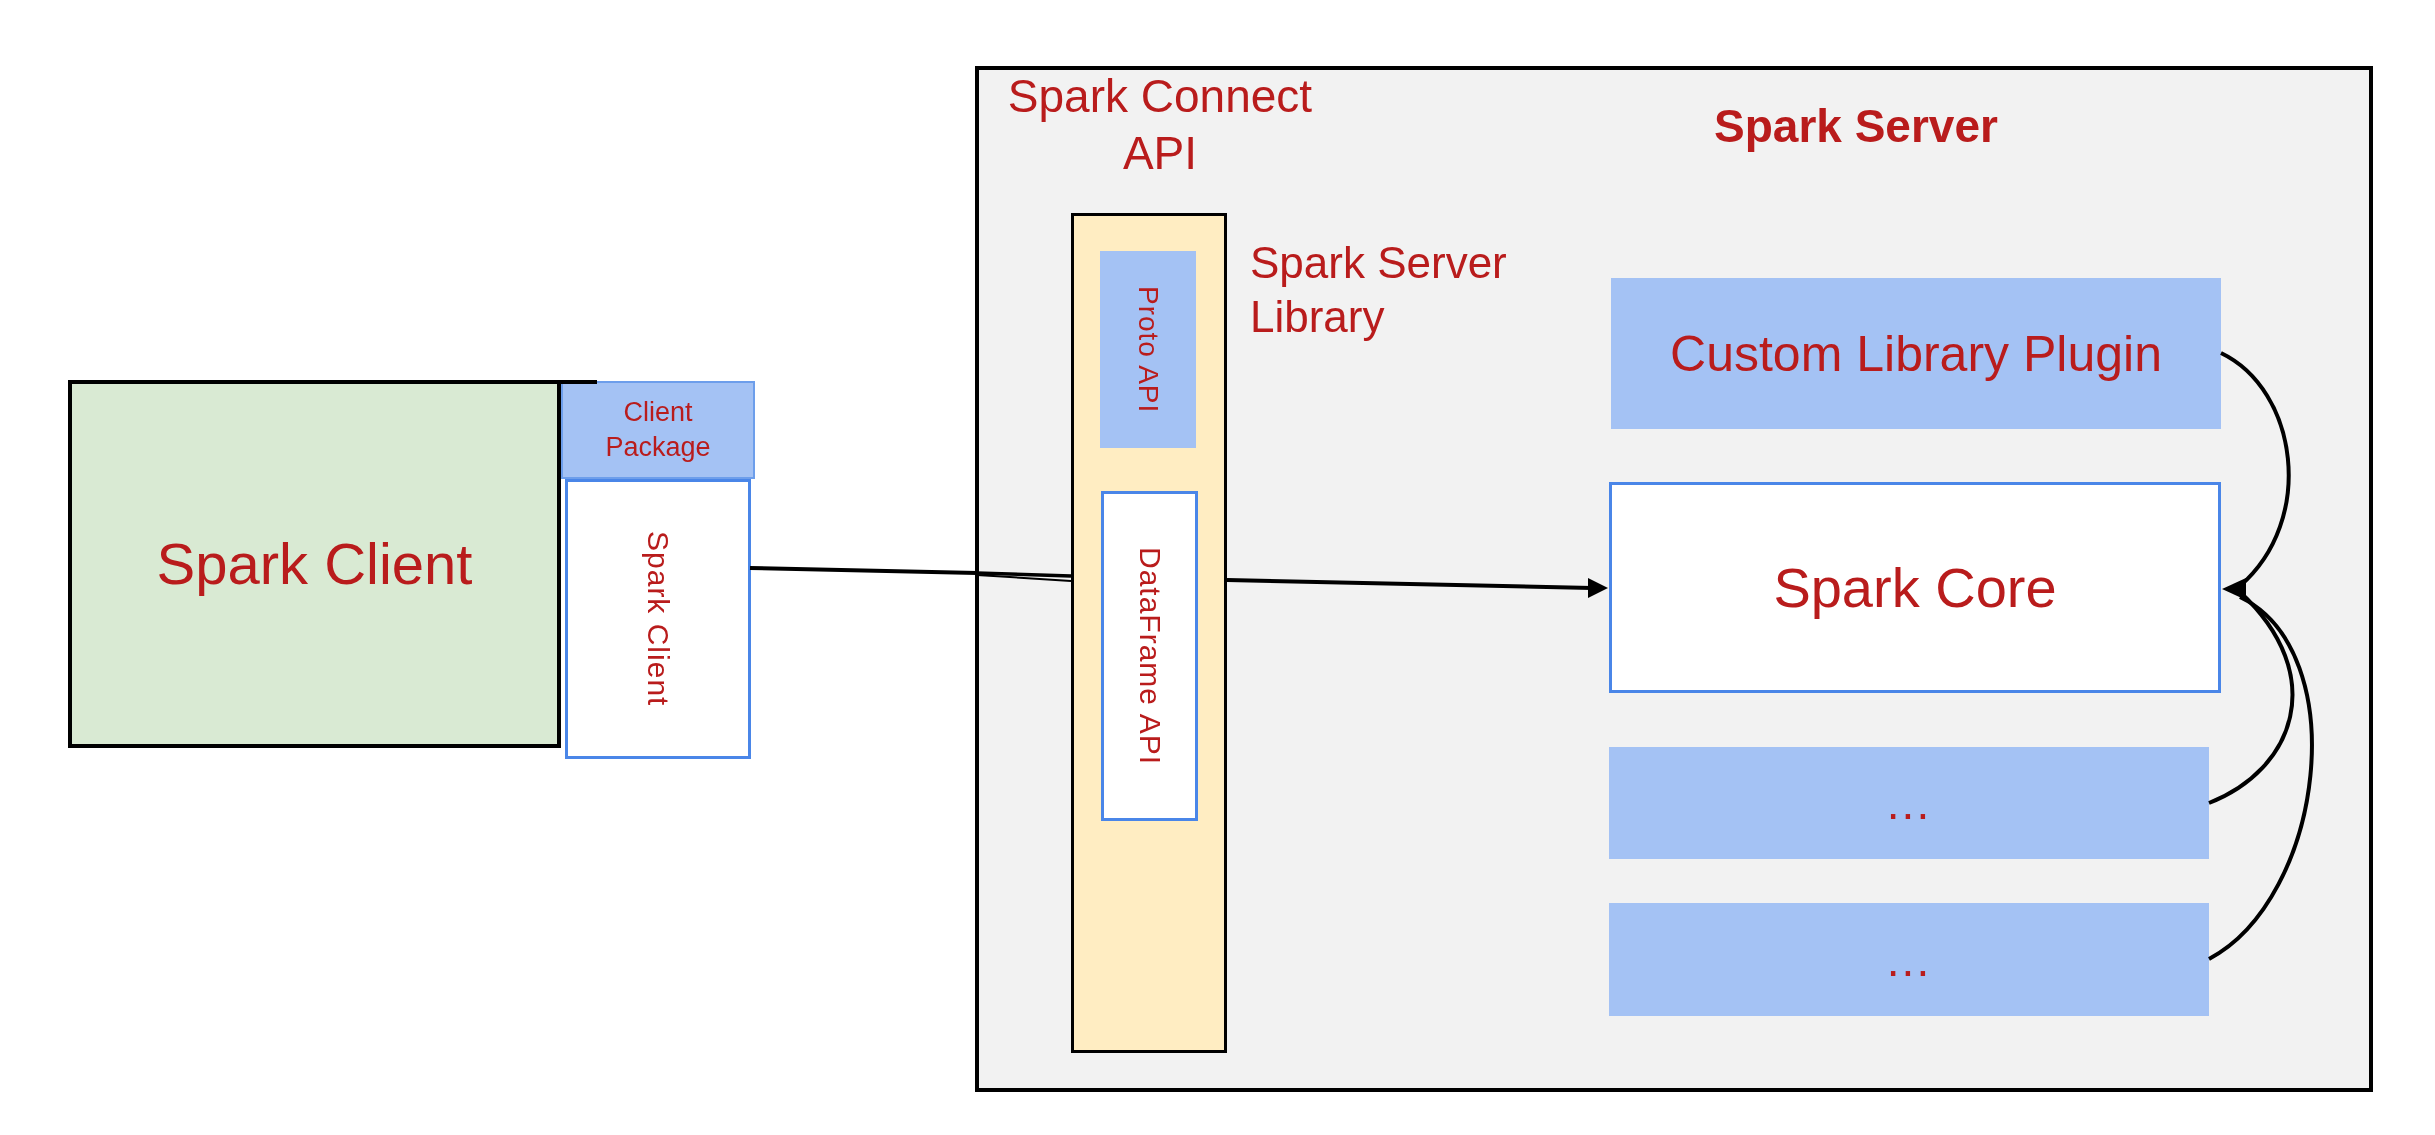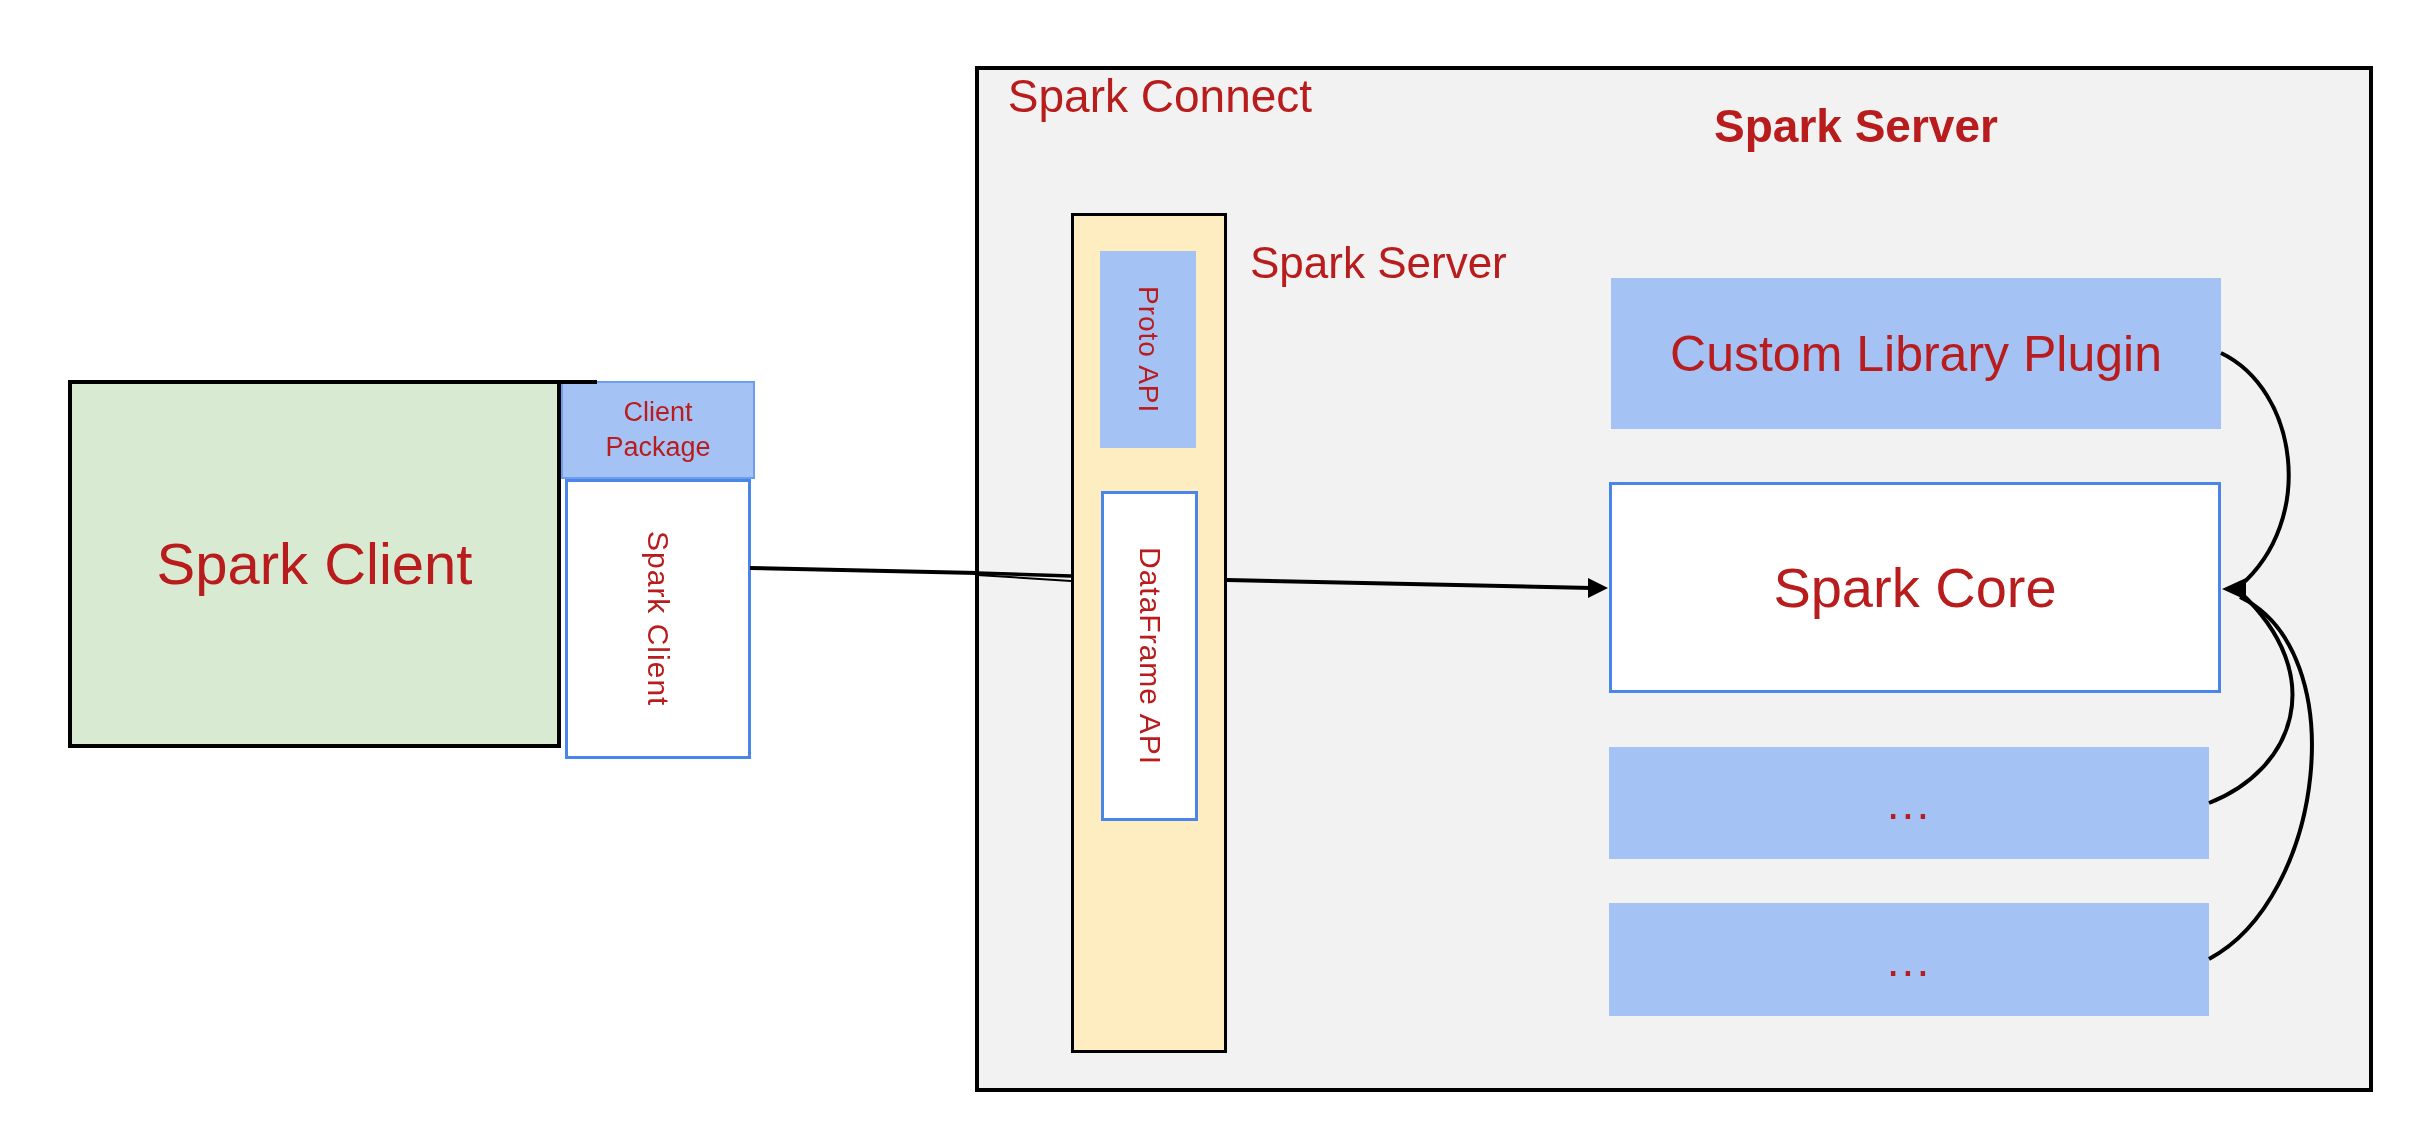--- a/index.html
+++ b/index.html
@@ -52,24 +52,26 @@
 </style>
 </head>
 <body>
 
 <div class="canvas">
 
   <div class="abs server-box"></div>
 
   <div class="abs connect-label">
     <span>Spark Connect</span>
+    <span>API</span>
   </div>
   <div class="abs center server-title">Spark Server</div>
   <div class="abs library-label">
     <span>Spark Server</span>
+    <span>Library</span>
   </div>
 
   <div class="abs yellow-bar"></div>
   <div class="abs center vtext proto-box">Proto API</div>
   <div class="abs center vtext dataframe-box">DataFrame API</div>
 
   <div class="abs center plugin-box">Custom Library Plugin</div>
   <div class="abs center core-box">Spark Core</div>
   <div class="abs center more-box-1">...</div>
   <div class="abs center more-box-2">...</div>

